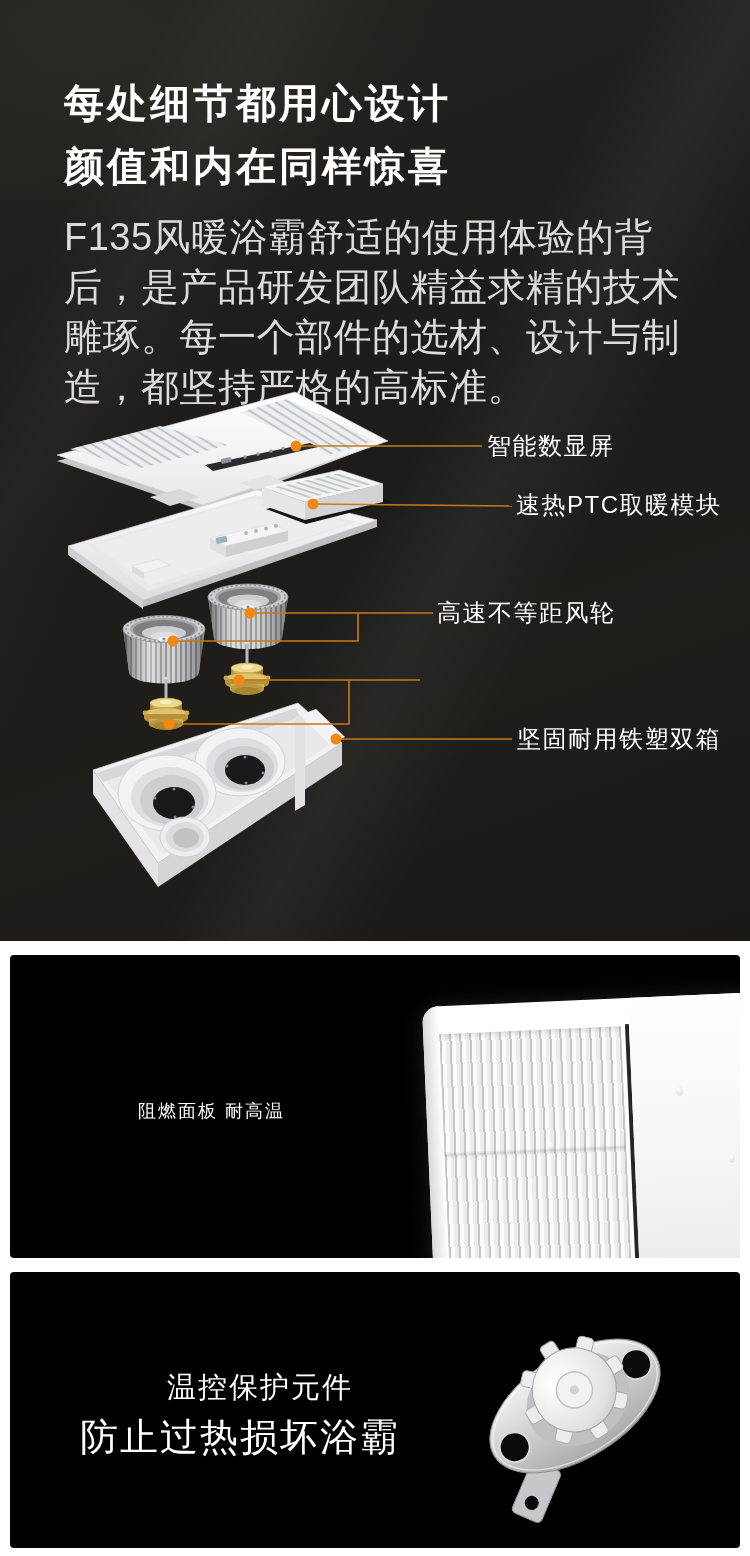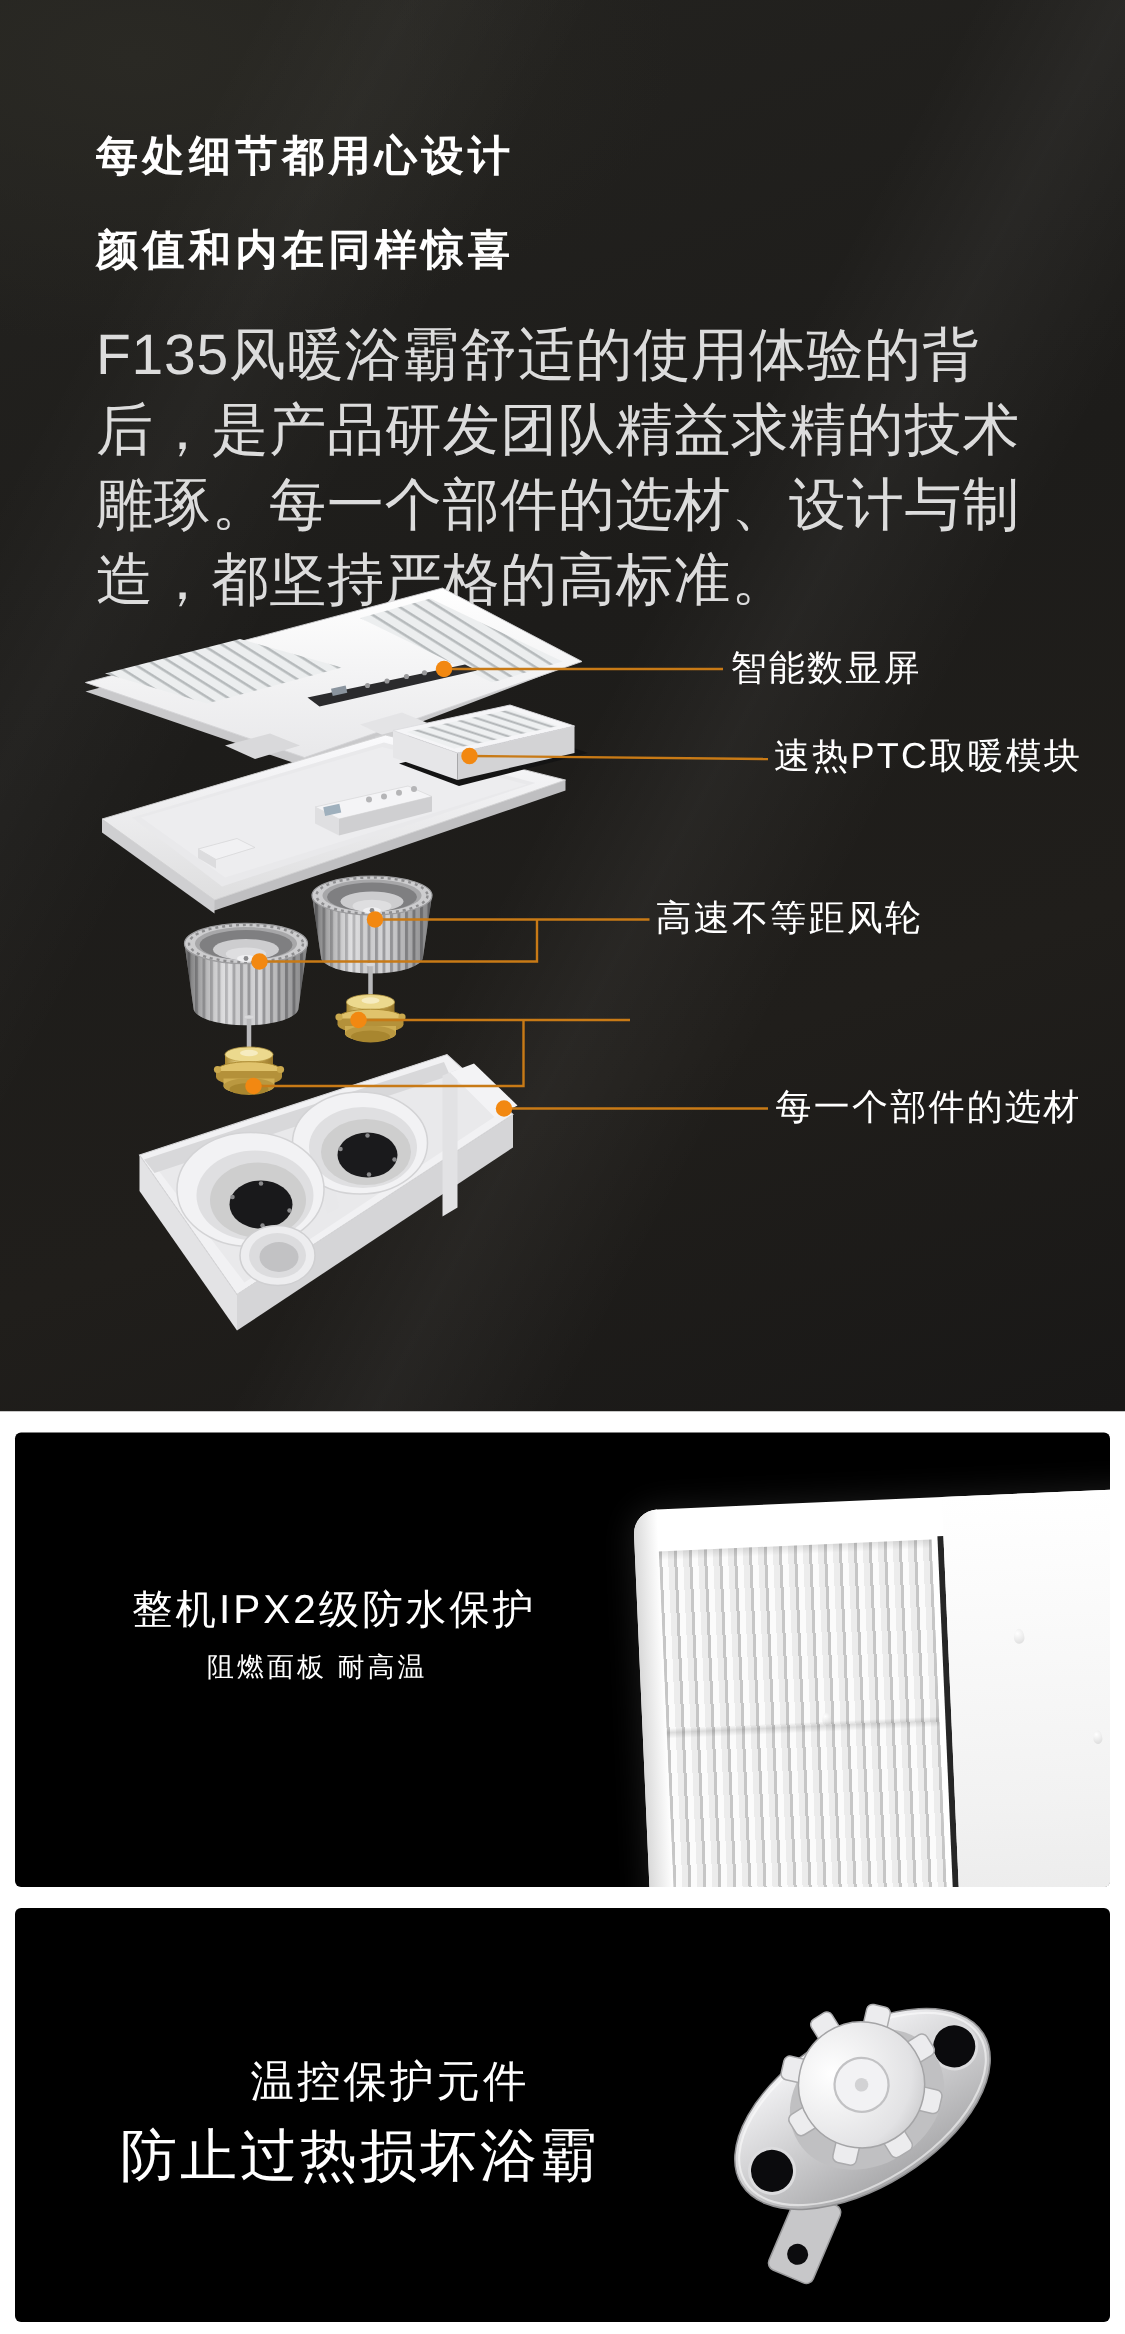--- a/index.html
+++ b/index.html
@@ -11,21 +11,21 @@
   .hero{
     position:absolute;left:0;top:0;width:750px;height:941px;
     background:
       linear-gradient(118deg, rgba(255,255,255,0) 52%, rgba(255,255,255,0.045) 60%, rgba(255,255,255,0) 70%),
       linear-gradient(118deg, rgba(255,255,255,0) 14%, rgba(255,255,255,0.03) 22%, rgba(255,255,255,0) 32%),
       radial-gradient(ellipse 600px 320px at 12% 4%, #2a2924 0%, rgba(42,41,36,0) 60%),
       linear-gradient(160deg,#242320 0%,#1d1c1a 45%,#201e1b 72%,#191817 100%);
   }
   .hero-title{
     position:absolute;left:64px;top:72px;
-    font-size:28px;line-height:63px;font-weight:700;color:#ffffff;letter-spacing:3px;
+    font-size:40px;line-height:63px;font-weight:700;color:#ffffff;letter-spacing:3px;
   }
   .hero-para{
     position:absolute;left:64px;top:212px;width:634px;
     font-size:38px;line-height:50px;font-weight:400;color:#dcdcdc;letter-spacing:0.5px;
   }
   .diagram-svg{position:absolute;left:0;top:385px;}
   .callout-label{
     position:absolute;color:#ffffff;font-size:24px;line-height:30px;
     font-weight:400;letter-spacing:1.5px;white-space:nowrap;
   }
@@ -284,37 +284,36 @@
         <circle cx="173" cy="256" r="5.5"></circle>
         <circle cx="239" cy="295" r="5.5"></circle>
         <circle cx="169" cy="339" r="5.5"></circle>
         <circle cx="336" cy="354" r="5.5"></circle>
       </g>
     </svg>
 
     <div class="callout-label lbl-display">智能数显屏</div>
     <div class="callout-label lbl-ptc">速热PTC取暖模块</div>
     <div class="callout-label lbl-fan">高速不等距风轮</div>
-    <div class="callout-label lbl-housing">每一个部件的选材</div>
+    <div class="callout-label lbl-housing">坚固耐用铁塑双箱</div>
   </div>
 
   <div class="cards-section">
 
     <div class="feature-card card-1">
       <div class="panel-img">
         <div class="edge"></div>
         <div class="grille"></div>
         <div class="seam"></div>
         <div class="flat"></div>
         <div class="drop d1"></div>
         <div class="drop d2"></div>
         <div class="drop d3"></div>
 
       </div>
-      <div class="card-text t1">整机IPX2级防水保护</div>
       <div class="card-text t2">阻燃面板 耐高温</div>
     </div>
 
     <div class="feature-card card-2">
       <svg class="thermo-svg" width="290" height="252" viewBox="0 0 290 252">
         <defs>
           <linearGradient id="gFlange" x1="0" y1="0" x2="0" y2="1">
             <stop offset="0" stop-color="#f4f4f6"></stop>
             <stop offset="1" stop-color="#a9a9ab"></stop>
           </linearGradient>

